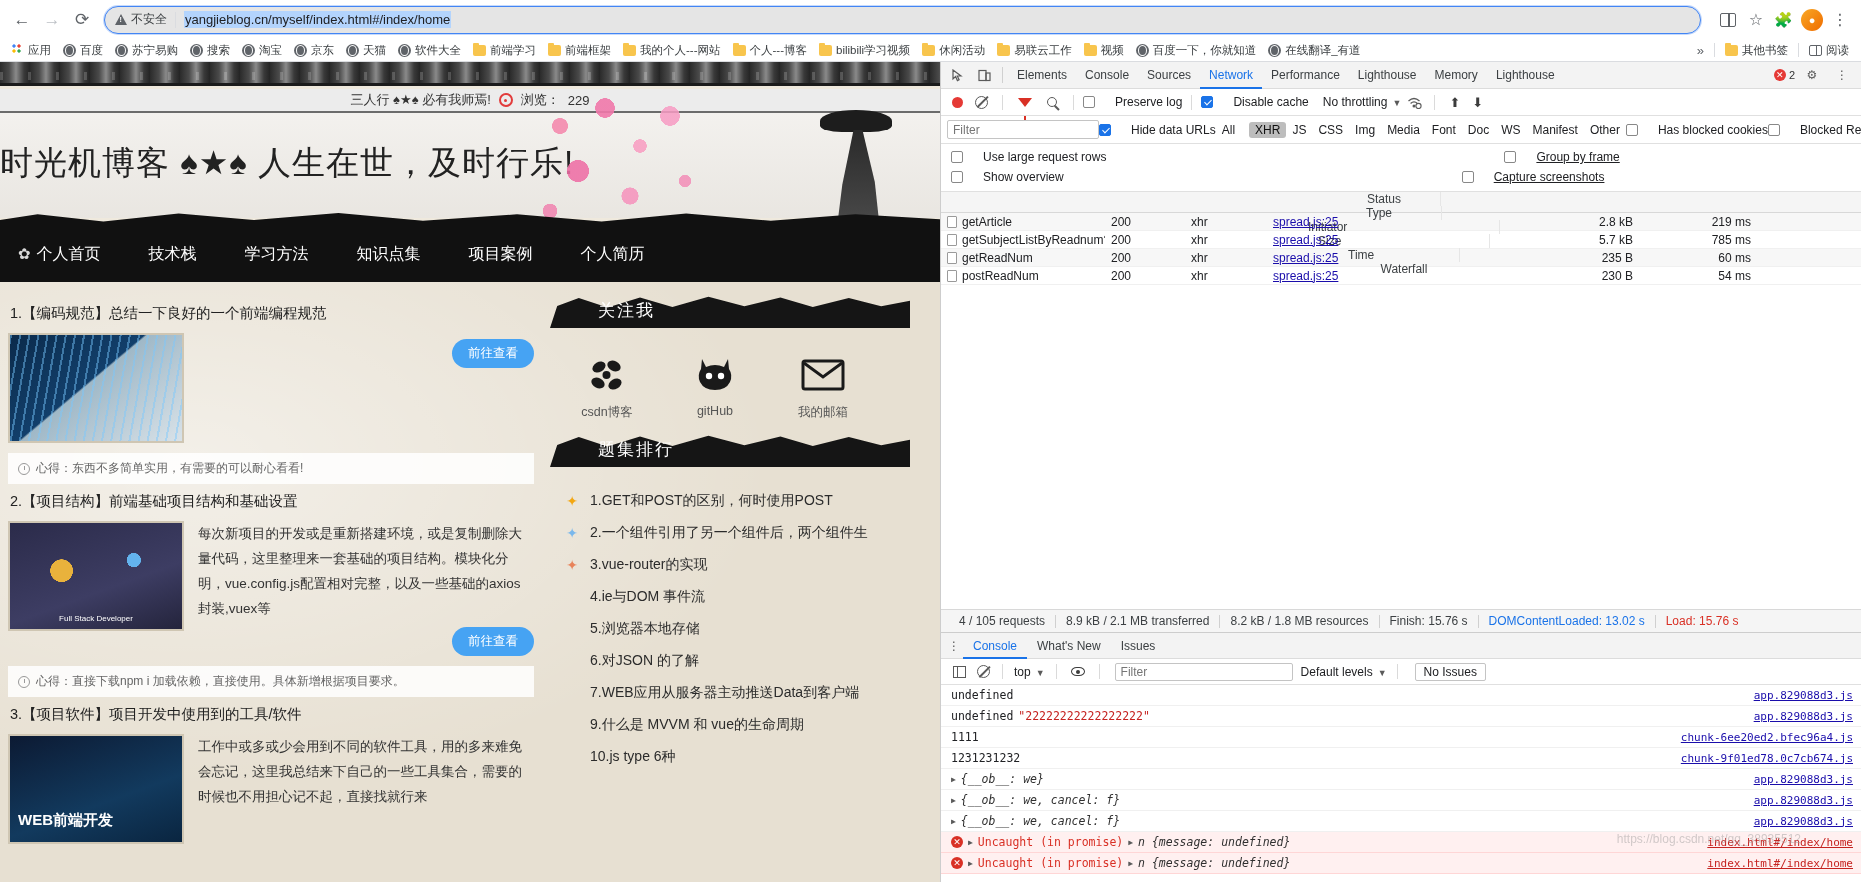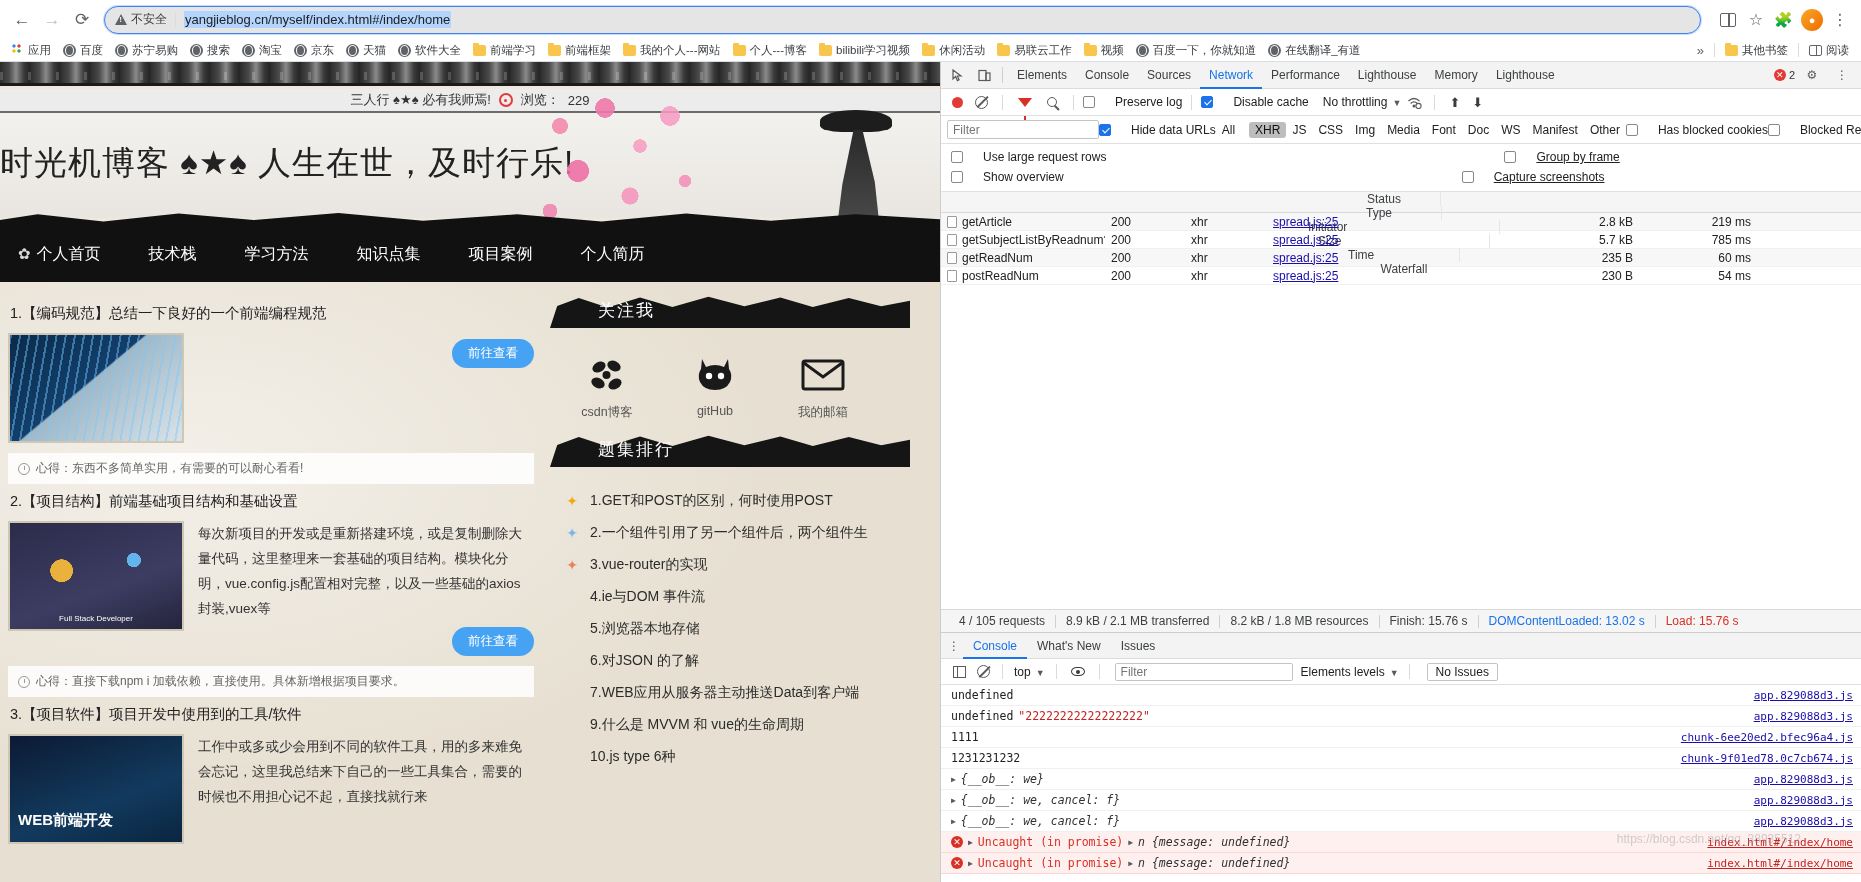--- a/index.html
+++ b/index.html
@@ -1017,21 +1017,21 @@
         <div class="clear-ico"></div>
         <div class="tb-sep"></div>
         <div class="ctx-sel">
           <span>top</span><span class="caret">▼</span>
         </div>
         <div class="tb-sep"></div>
         <div class="eye-dt"></div>
         <div class="tb-sep"></div>
         <input class="filter-input2" placeholder="Filter" style="">
         <div class="lvl-sel">
-          <span>Elements levels</span><span class="caret">▼</span>
+          <span>Default levels</span><span class="caret">▼</span>
         </div>
         <div class="tb-sep" style="margin-left:10px"></div>
         <div class="issues-btn">No Issues</div>
       </div>
 
       <div class="console-body">
         <div class="con-row">
           <span class="con-left">
               <span>undefined</span>
             </span>

